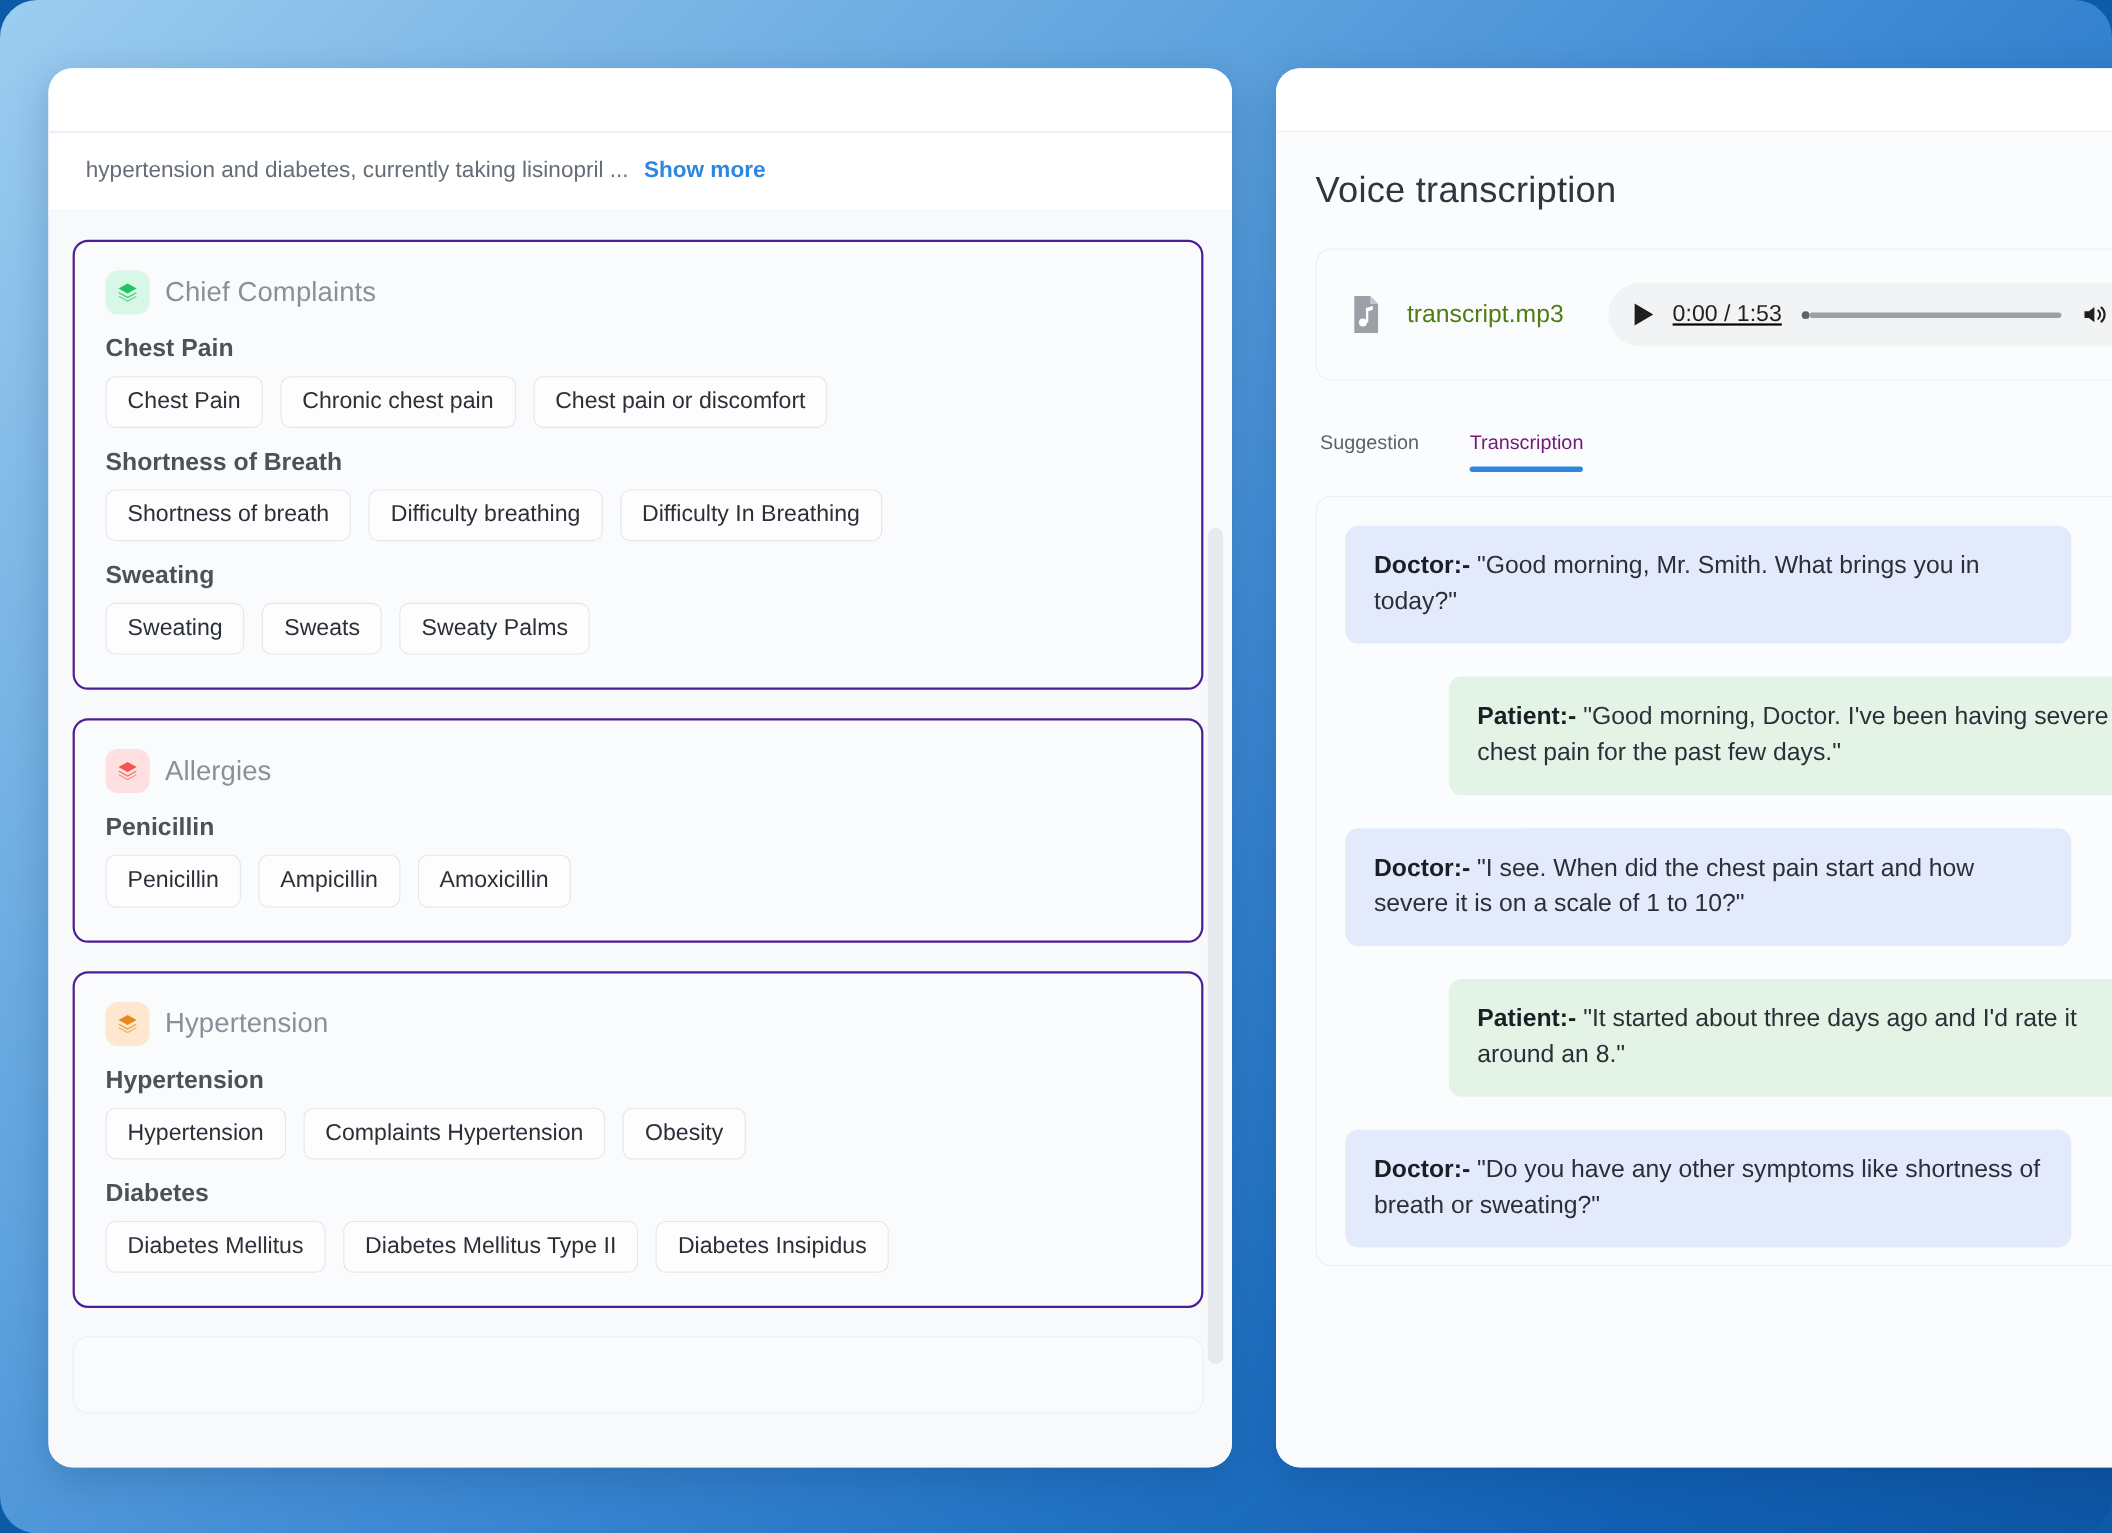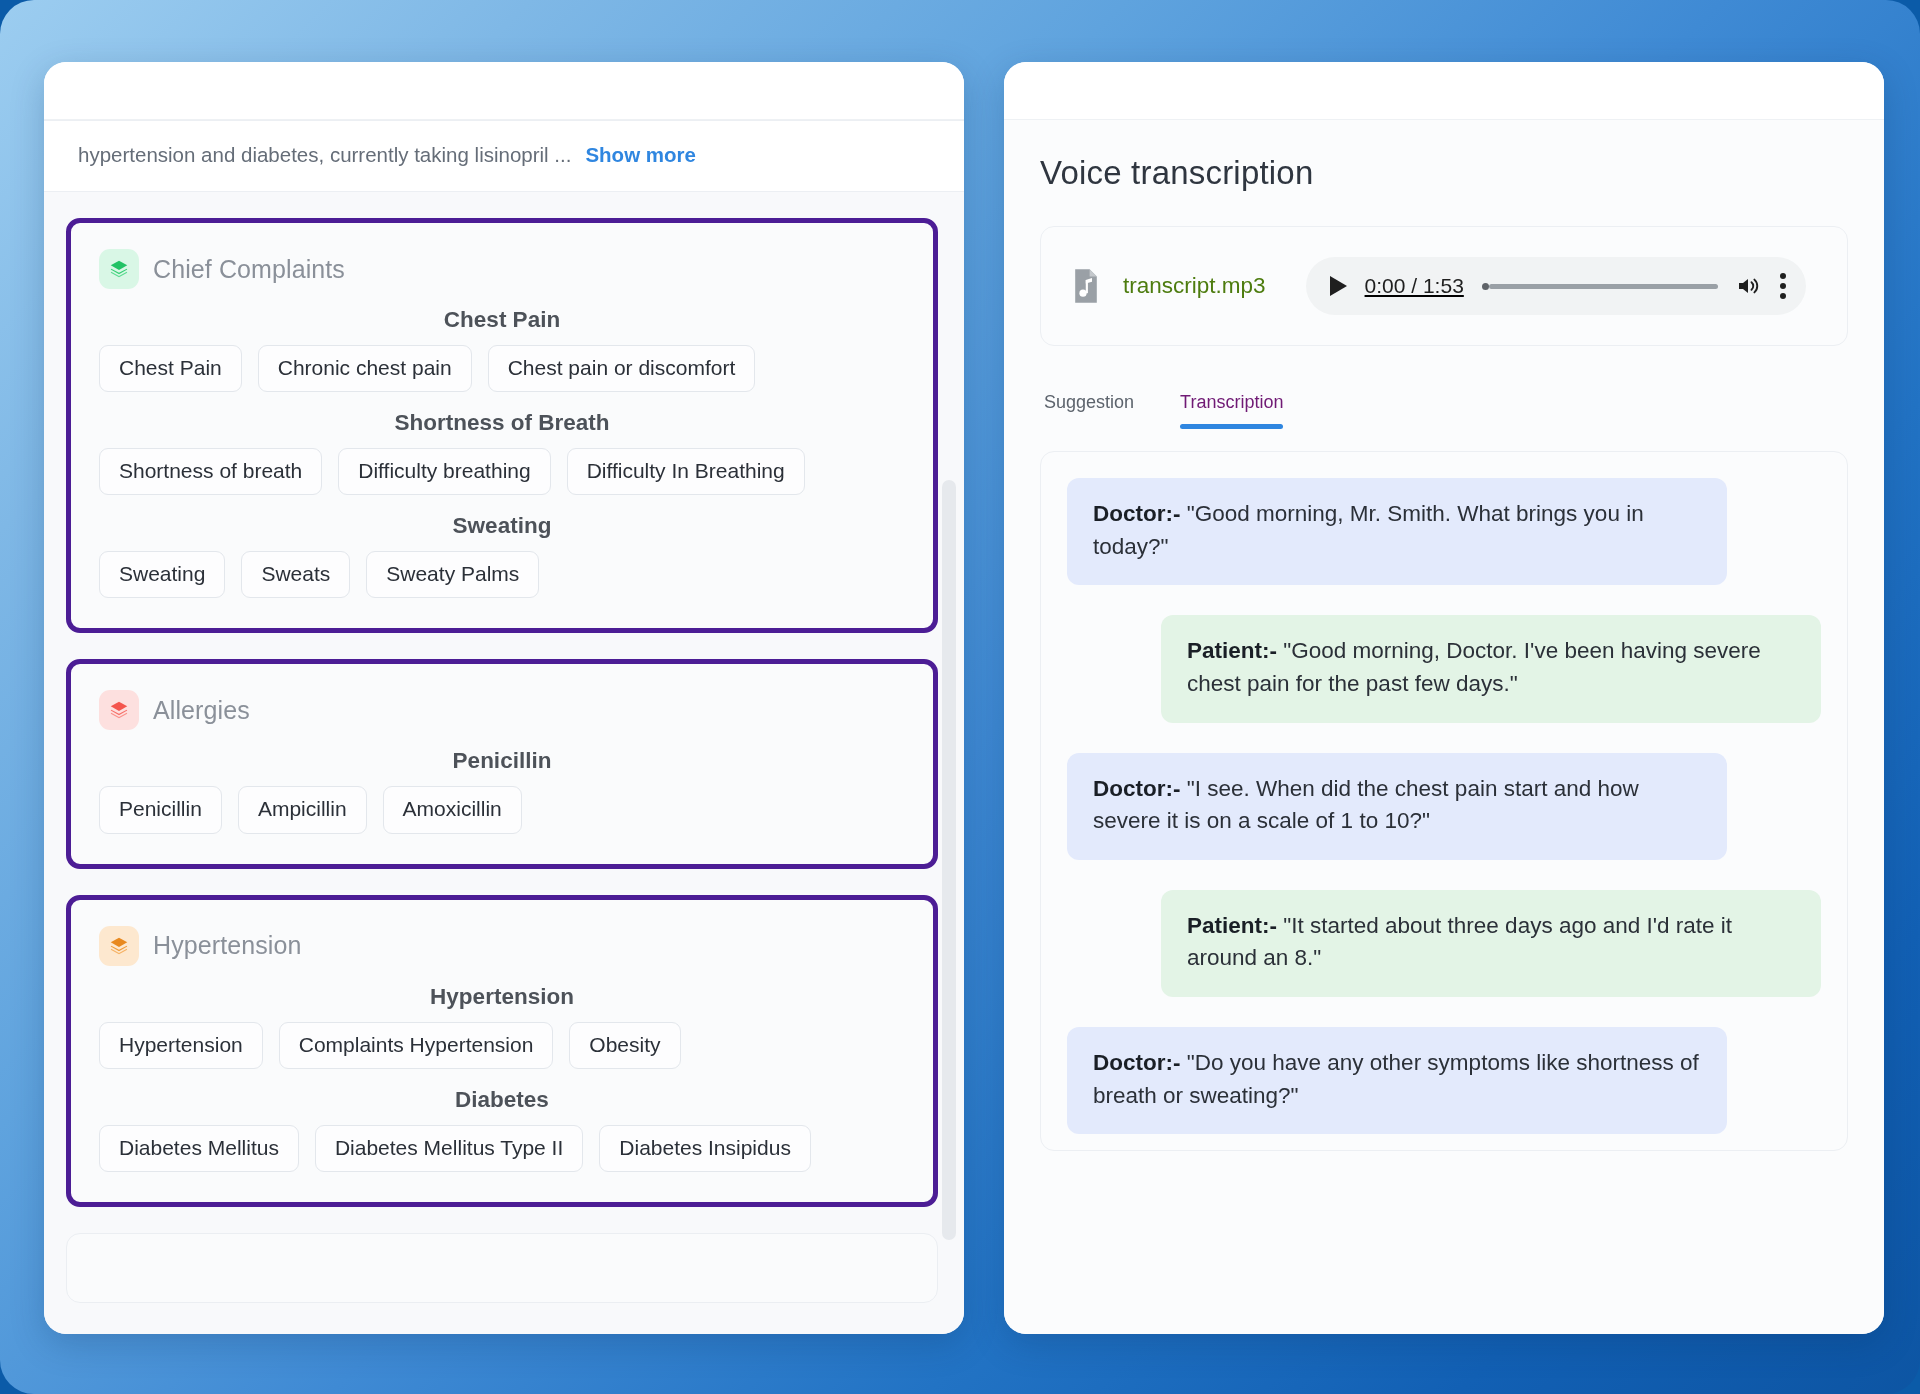--- a/index.html
+++ b/index.html
@@ -45,21 +45,21 @@
   .panel {
     position: relative;
     background: #ffffff;
     border-radius: 22px;
     box-shadow: 0 10px 34px rgba(10, 45, 90, 0.22);
     overflow: hidden;
     display: flex;
     flex-direction: column;
   }
 
-  #left-panel  { width: 920px; flex: none; }
+  #left-panel  { width: 1076px; flex: none; }
   #right-panel { width: 880px; flex: none; }
 
   
   .panel-topstrip {
     height: 58px;
     flex: none;
     background: #ffffff;
     border-bottom: 1px solid #eef1f4;
   }
 
@@ -85,25 +85,24 @@
   }
   .summary-bar .show-more {
     color: #2f86e0;
     font-weight: 600;
     margin-left: 14px;
     cursor: pointer;
   }
 
   .sec-card {
     background: #fafbfc;
-    border: 5px solid #4c1d95;
+    border: 2px solid #4c1d95;
     border-radius: 14px;
     margin-top: 26px;
     padding: 26px 28px 30px 28px;
-    text-align: center;
   }
 
   .sec-head {
     display: flex;
     align-items: center;
     gap: 14px;
     margin-bottom: 16px;
   }
   .sec-icon {
     width: 40px; height: 40px;

